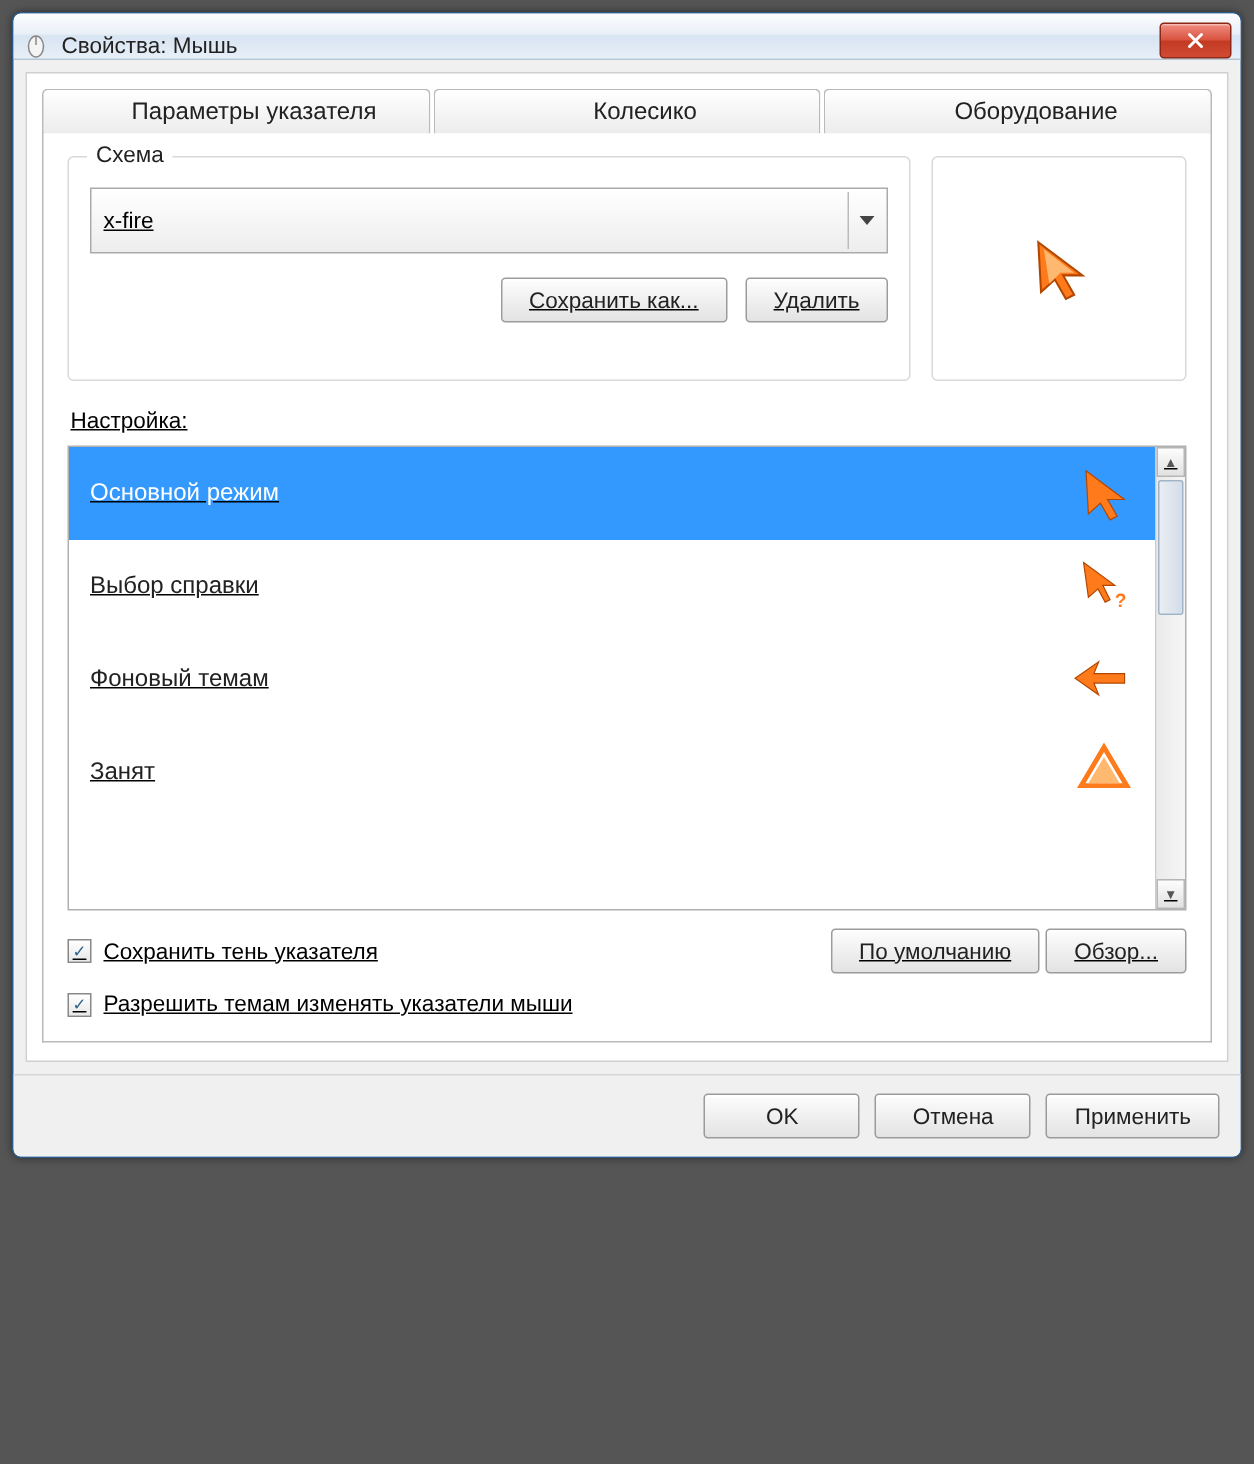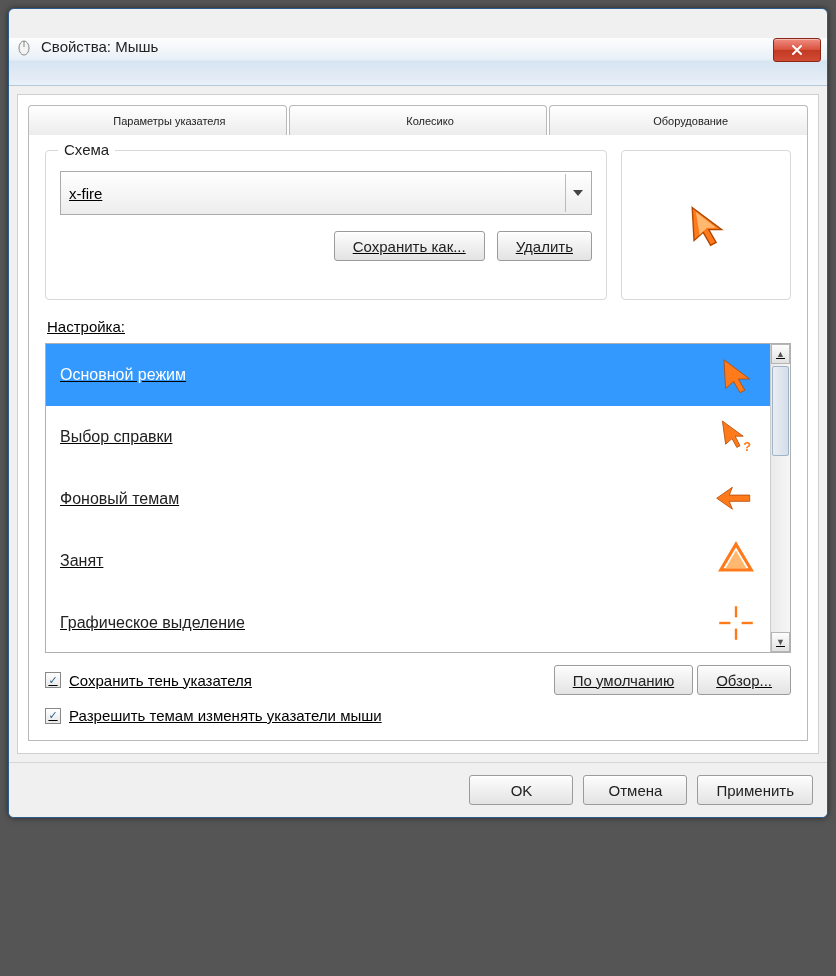--- a/index.html
+++ b/index.html
@@ -6,28 +6,27 @@
   body { margin: 0; background: #555; display: flex; justify-content: center; padding: 8px; }
   .window {
     width: 820px;
     background: #f0f0f0;
     border: 1px solid #2b5a8c;
     border-radius: 6px;
     box-shadow: 0 0 6px rgba(0,0,0,0.5), inset 0 0 2px #fff;
     overflow: hidden;
   }
   .titlebar {
-    height: 48px;
+    height: 31px;
     background: linear-gradient(to bottom, #fdfdfe 0%, #e9f0f7 45%, #d7e4f2 50%, #e8f0f8 100%);
     border-bottom: 1px solid #b6c7da;
     display: flex;
-    align-items: flex-start;
+    align-items: flex-end;
     padding: 0 6px;
     position: relative;
-    margin-top: 29px;
   }
   .title-icon { width: 18px; height: 18px; margin-right: 8px; }
   .title-text { font-size: 15px; color: #222; flex: 1; }
   .close-btn {
     width: 48px; height: 24px;
     background: linear-gradient(to bottom, #f08d82 0%, #d9533f 48%, #c33a23 52%, #d14a33 100%);
     border: 1px solid #8a2817;
     border-radius: 3px;
     color: #fff;
     display: flex; align-items: center; justify-content: center;
@@ -42,21 +41,21 @@
   }
   .tabs-row { display: flex; gap: 2px; }
   .tab {
     flex: 1;
     height: 30px;
     background: linear-gradient(to bottom, #fff, #ececec);
     border: 1px solid #b9b9b9;
     border-bottom: none;
     border-radius: 4px 4px 0 0;
     display: flex; align-items: center; justify-content: center;
-    font-size: 11px; color: #222;
+    font-size: 16px; color: #222;
     position: relative;
     padding-left: 24px;
   }
   .tabs-row2 { display: flex; gap: 2px; margin-top: -1px; }
   .tab2 {
     flex: 1;
     height: 32px;
     background: linear-gradient(to bottom, #fff, #ececec);
     border: 1px solid #b9b9b9;
     border-radius: 4px 4px 0 0;
@@ -255,29 +254,20 @@
                 <path d="M6 24 L26 10 L22 20 L48 20 L48 28 L22 28 L26 38 Z" fill="#ff7a1a" stroke="#b34700"></path>
               </svg>
           </div>
           <div class="list-item">
             <span>Занят</span>
             <svg width="40" height="40" viewBox="0 0 50 50">
                 <path d="M25 4 L44 36 L6 36 Z" fill="none" stroke="#ff7a1a" stroke-width="4"></path>
                 <path d="M25 12 L38 34 L12 34 Z" fill="#ffb870"></path>
               </svg>
           </div>
-          <div class="list-item">
-            <span>Графическое выделение</span>
-            <svg width="40" height="40" viewBox="0 0 50 50">
-                <line x1="25" y1="4" x2="25" y2="18" stroke="#ff7a1a" stroke-width="3"></line>
-                <line x1="25" y1="32" x2="25" y2="46" stroke="#ff7a1a" stroke-width="3"></line>
-                <line x1="4" y1="25" x2="18" y2="25" stroke="#ff7a1a" stroke-width="3"></line>
-                <line x1="32" y1="25" x2="46" y2="25" stroke="#ff7a1a" stroke-width="3"></line>
-              </svg>
-          </div>
         </div>
         <div class="scrollbar">
           <div class="sb-btn">▲</div>
           <div class="sb-track">
             <div class="sb-thumb"></div>
           </div>
           <div class="sb-btn">▼</div>
         </div>
       </div>
 

